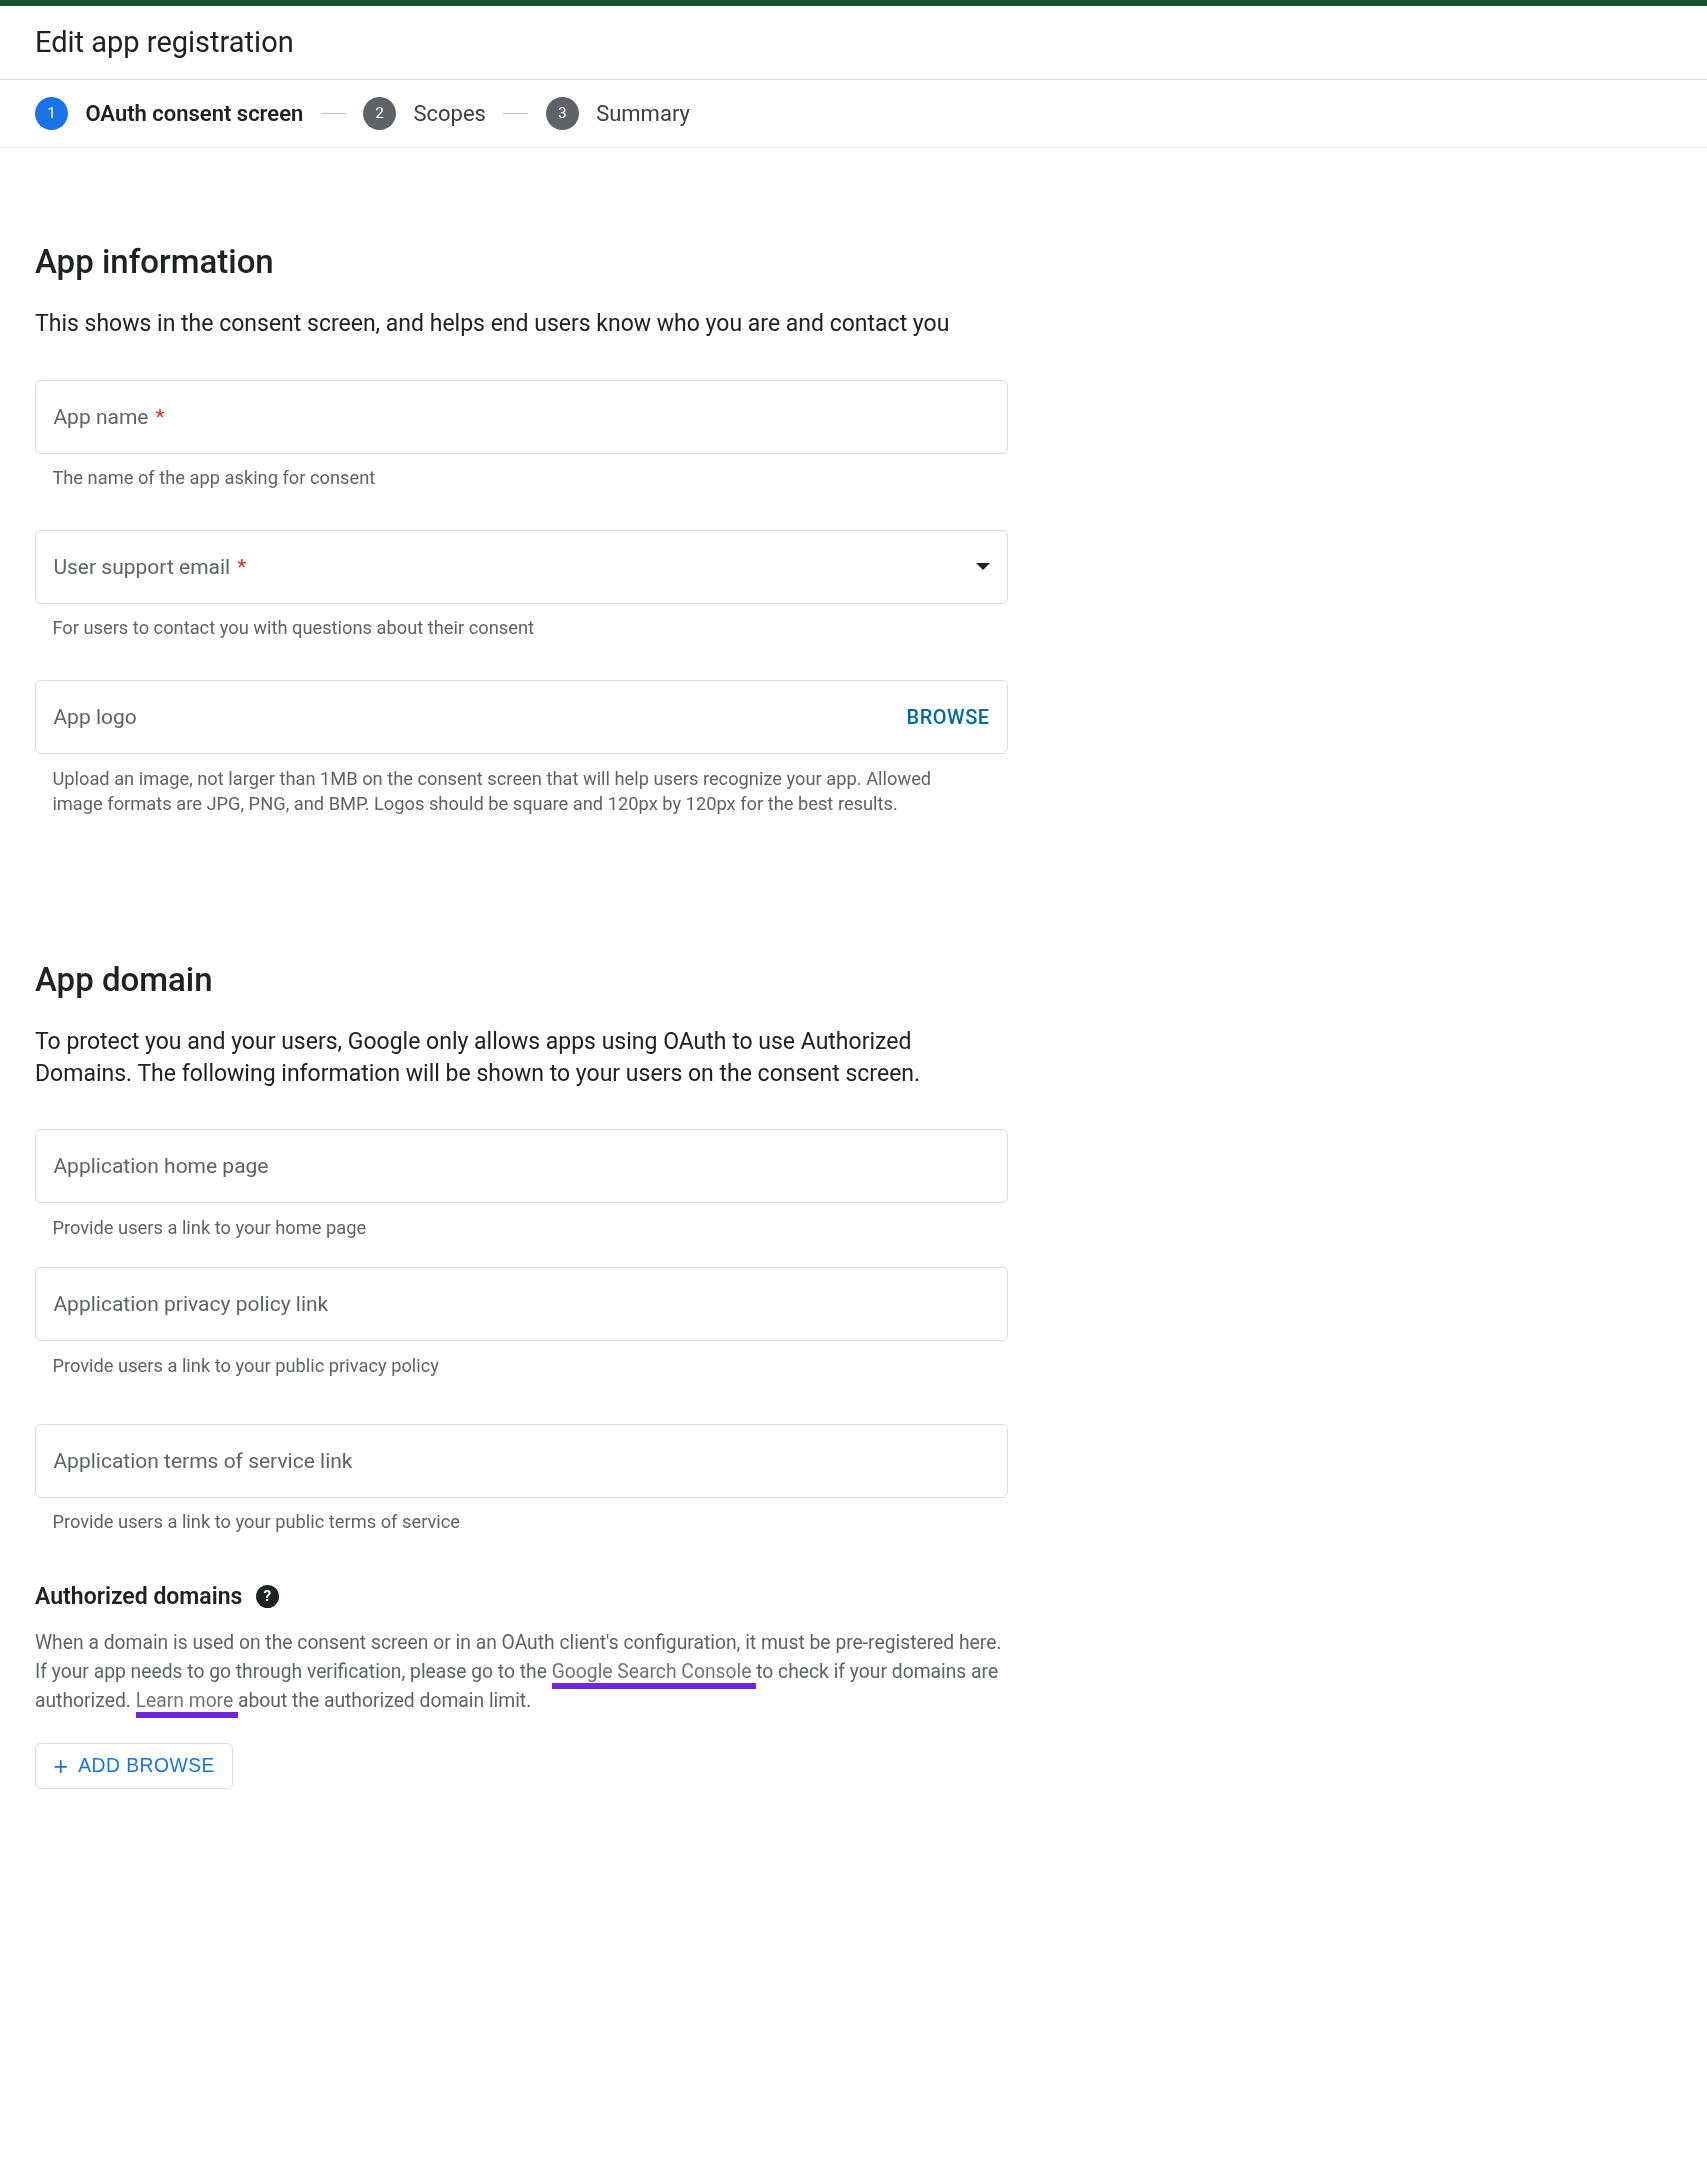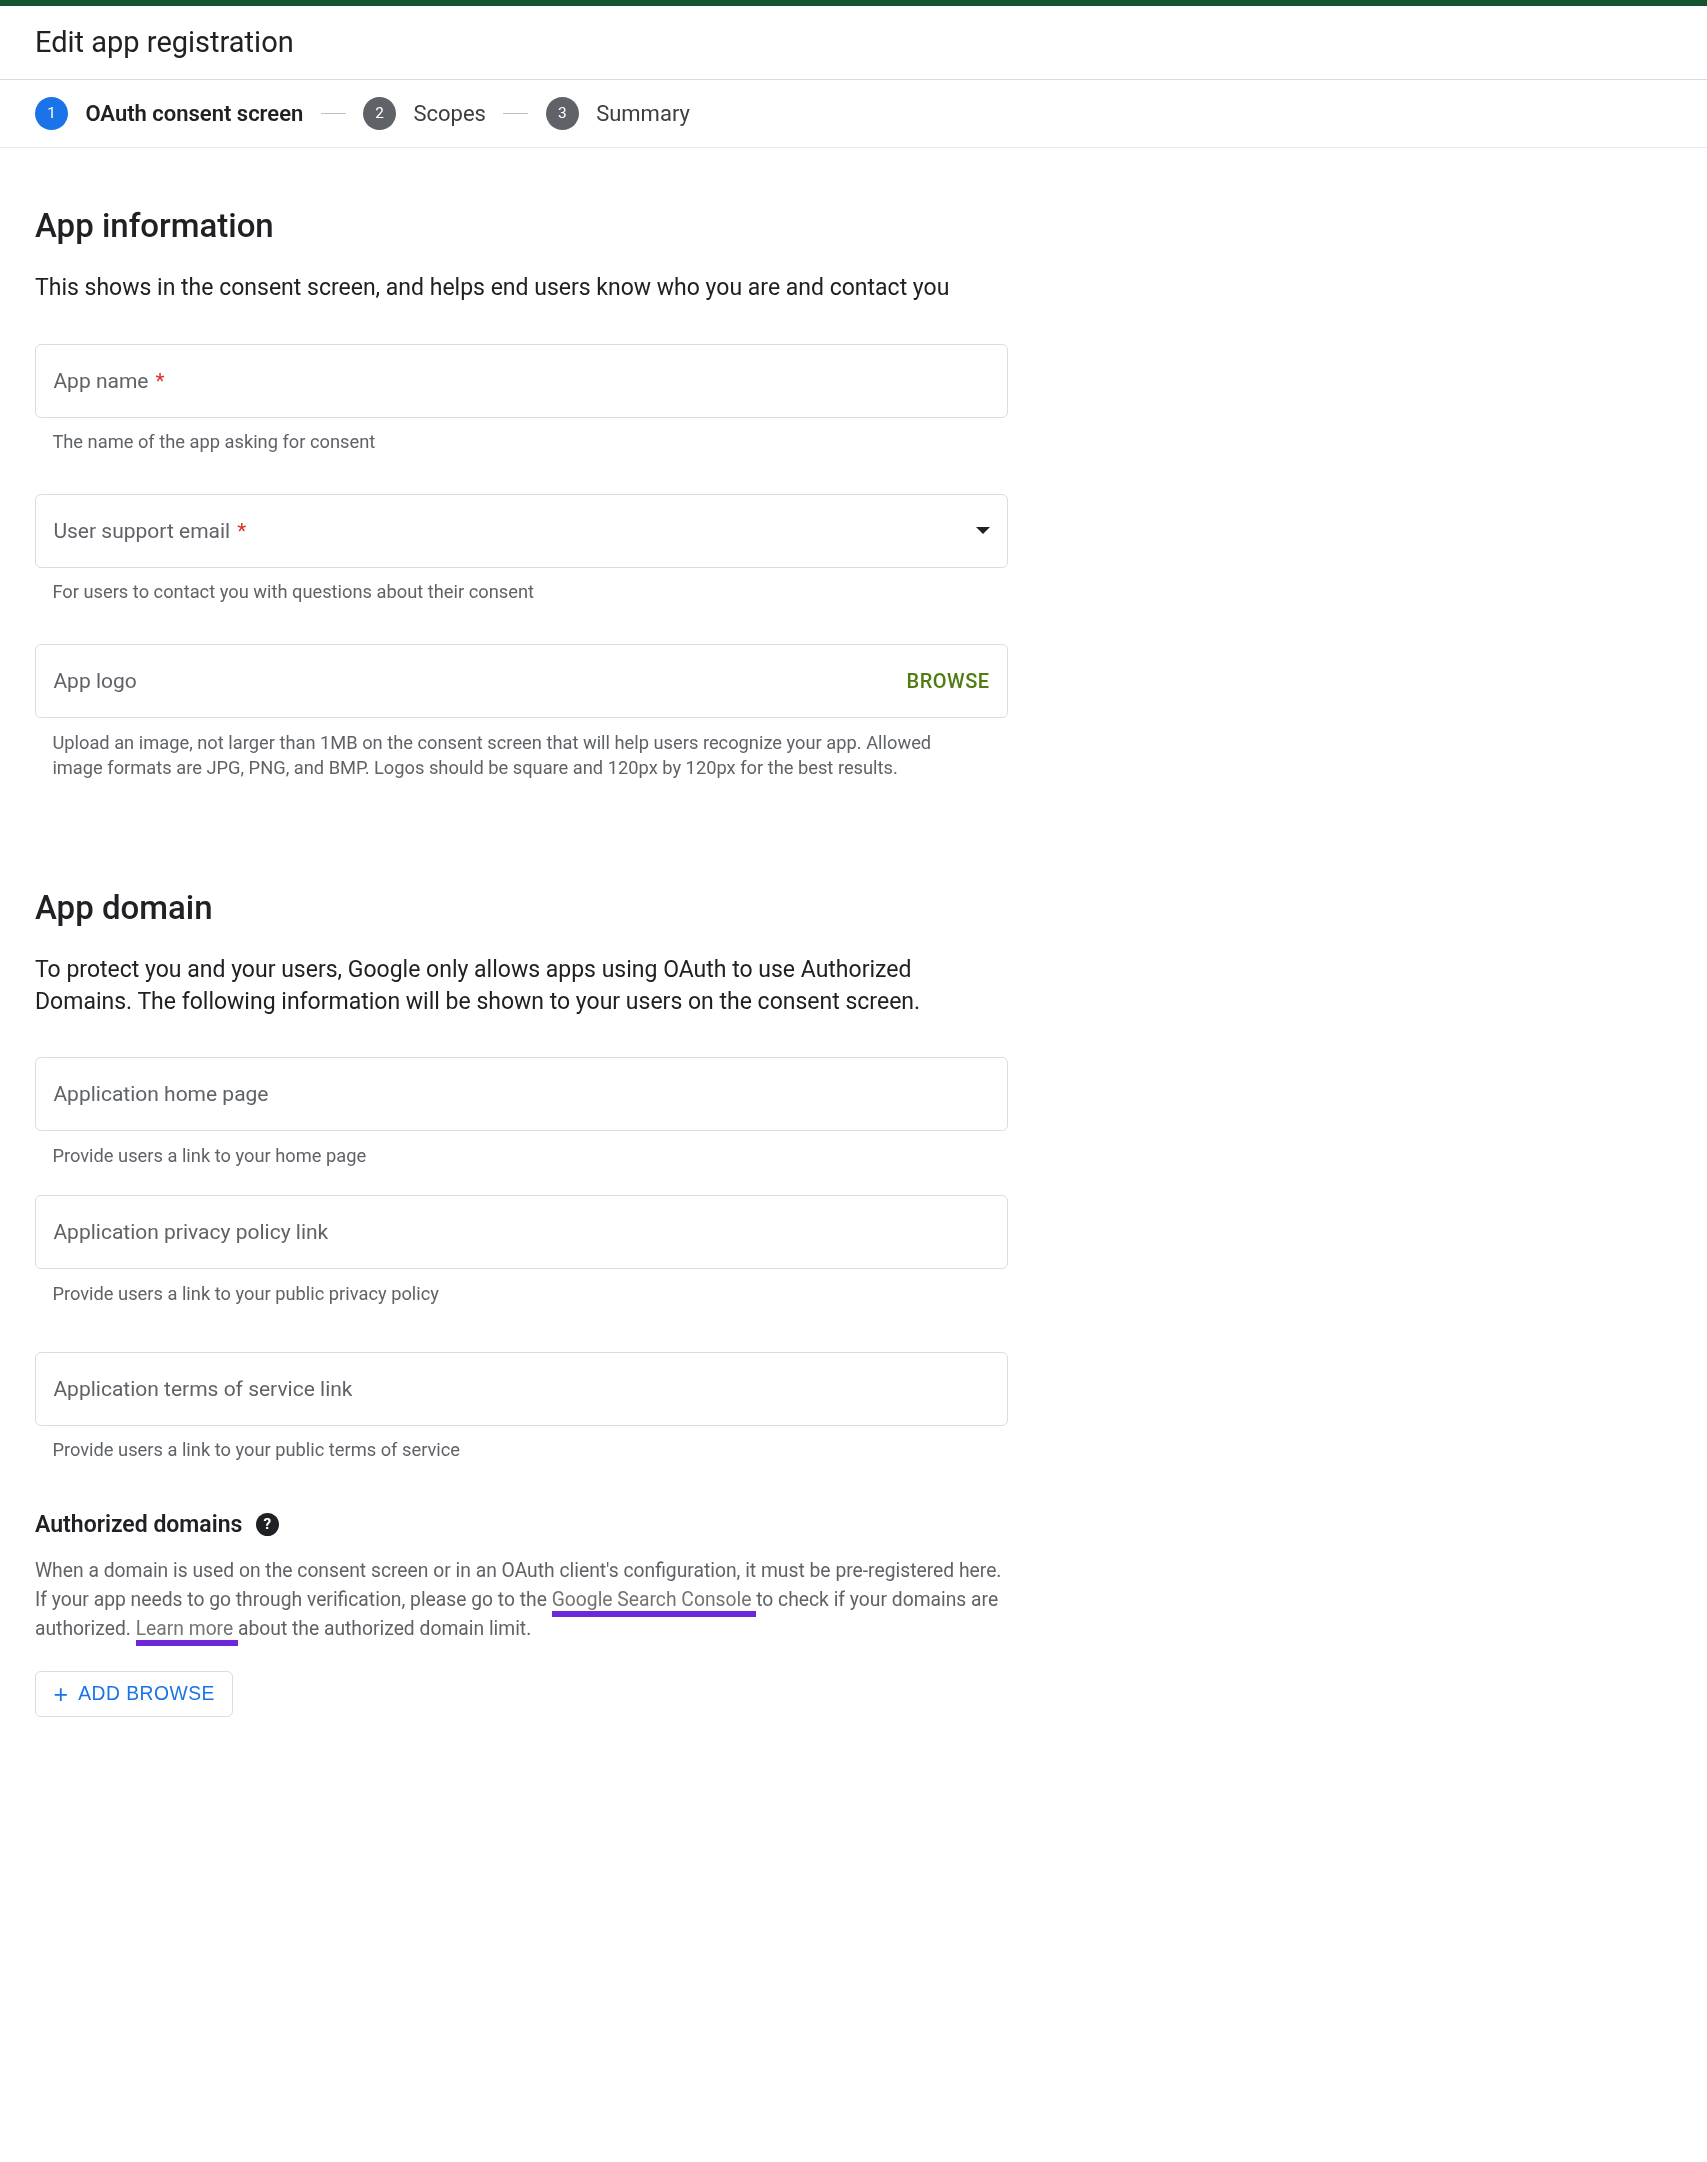--- a/index.html
+++ b/index.html
@@ -42,20 +42,21 @@
   .dash { width: 25px; height: 1.9px; background: #bdc1c6; }
   .content {
     padding: 58px 35px 39px 35px;
     max-width: 1043px;
   }
   h2.section-title {
     font-size: 33px;
     font-weight: 500;
     color: #202124;
     margin-bottom: 27px;
+    margin-top: 36px;
   }
   .section-desc {
     font-size: 23px;
     color: #202124;
     line-height: 1.4;
     margin-bottom: 39px;
     max-width: 966px;
   }
   .field-group { margin-bottom: 39px; }
   .field {
@@ -75,21 +76,21 @@
   .req { color: #d93025; margin-left: 1.9px; }
   .field .dropdown-caret {
     margin-left: auto;
     width: 0; height: 0;
     border-left: 7.7px solid transparent;
     border-right: 7.7px solid transparent;
     border-top: 7.7px solid #202124;
   }
   .field .browse {
     margin-left: auto;
-    color: #4d7c0f;
+    color: #0369a1;
     font-size: 20px;
     font-weight: 500;
     letter-spacing: 0.5px;
   }
   .helper {
     font-size: 18.3px;
     color: #5f6368;
     line-height: 1.4;
     margin-top: 11.6px;
     max-width: 927px;

